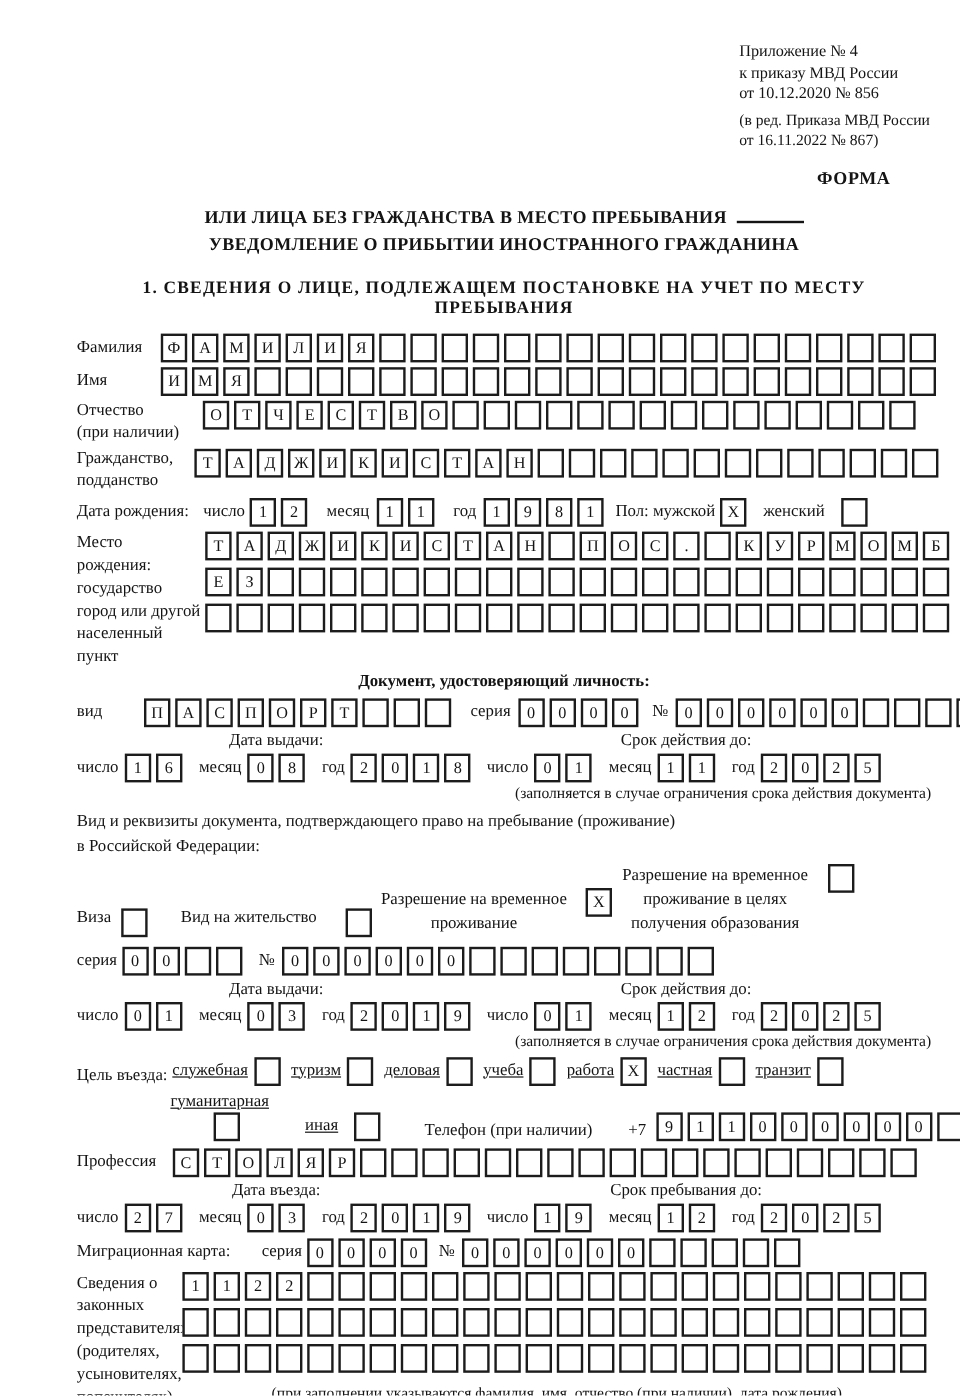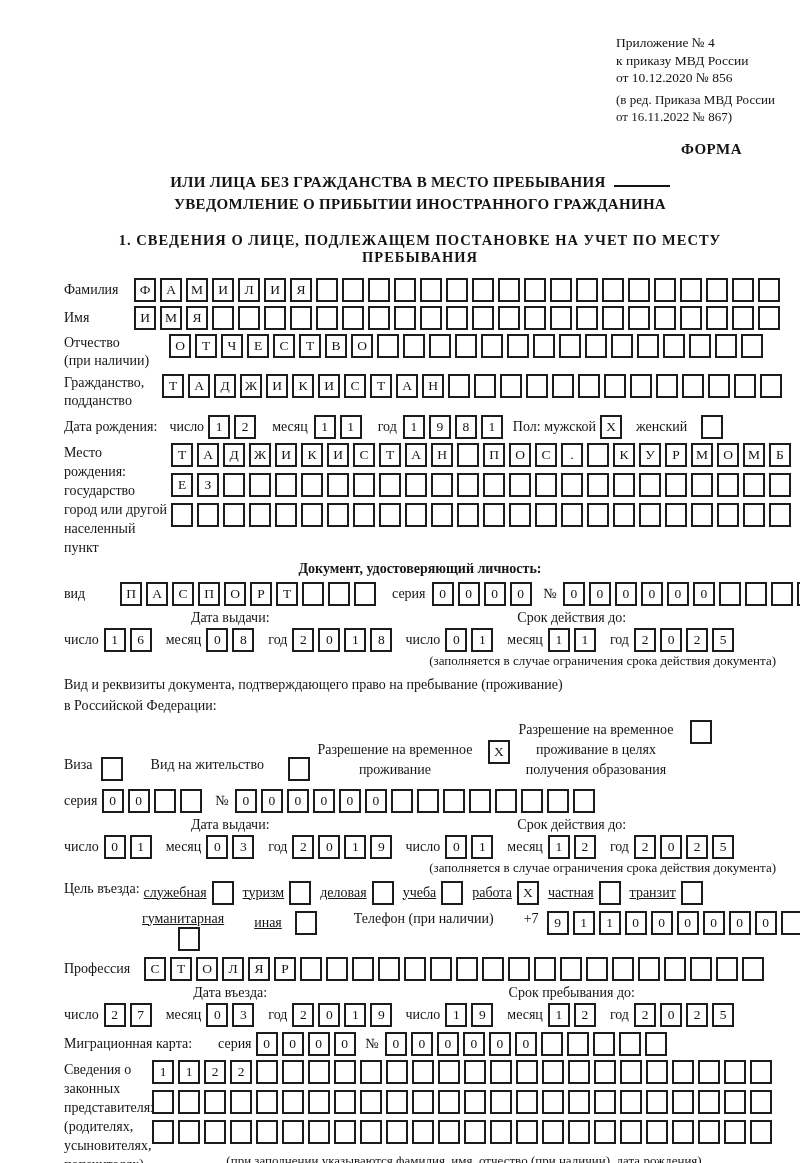--- a/index.html
+++ b/index.html
@@ -60,21 +60,21 @@
   .intro { line-height: 1.5; margin-top: 2px; }
 
   .res-opts { display: flex; align-items: flex-end; margin: 4px 0 8px 0; }
   .opt { display: flex; align-items: flex-start; }
   .opt .opt-label { margin-right: 8px; }
   .opt-wrap-2 .opt-label { display: inline-block; width: 170px; text-align: center; line-height: 1.45; }
   .opt-wrap-3 .opt-label { display: inline-block; width: 172px; text-align: center; line-height: 1.45; }
   .gap28 { margin-left: 28px; }
   .gap18 { }
 
-  .purpose-line { display: flex; align-items: flex-start; margin-bottom: 6px; flex-wrap: nowrap; }
+  .purpose-line { display: flex; align-items: flex-end; margin-bottom: 6px; flex-wrap: nowrap; }
   .purpose-line .p-opt { display: flex; align-items: center; margin-right: 9px; }
   .purpose-line .p-opt span:first-child { margin-right: 5px; text-decoration: underline; }
   .indent56 { margin-left: 78px; flex-direction: column; }
   .phone-prefix { margin: 0 8px 0 26px; }
 
   .rep-note { text-align: center; font-size: 13px; margin-top: 3px; }
 </style>
 </head>
 <body>
 

